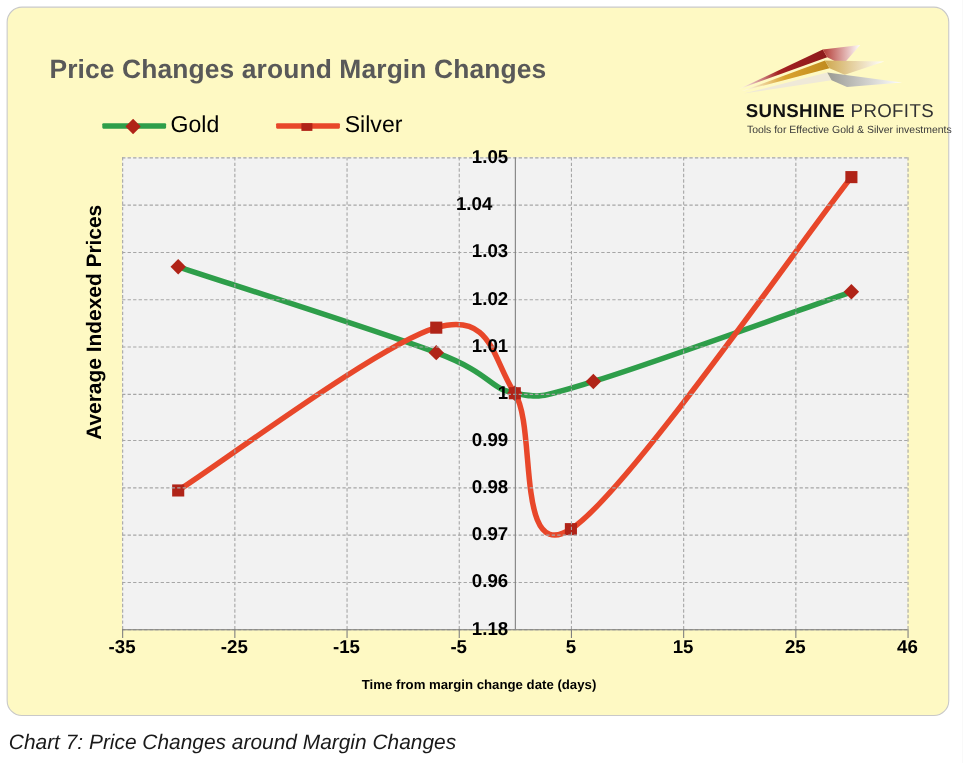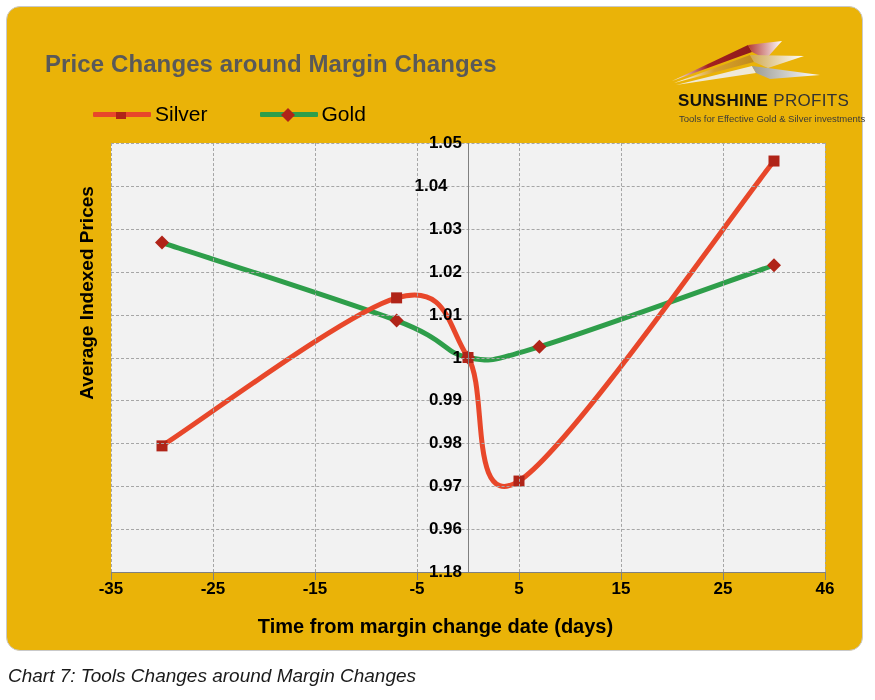--- a/index.html
+++ b/index.html
@@ -8,21 +8,21 @@
     background:#ffffff;
     font-family:"Liberation Sans", sans-serif;
     overflow:hidden;
   }
   #root{position:relative;width:875px;height:700px;}
 
   
   .card{
     position:absolute;left:6px;top:6px;
     width:857px;height:645px;
-    background:#eab308;
+    background:#fef9c3;
     border:1px solid #c9c9c9;
     border-radius:14px;
     box-sizing:border-box;
   }
 
   
   .chart-title{
     position:absolute;left:38px;top:43px;
     font-size:24px;font-weight:bold;color:#595959;
     letter-spacing:.1px;white-space:nowrap;
@@ -67,21 +67,21 @@
   }
   .xlab{
     position:absolute;top:572px;font-size:17px;color:#000;font-weight:bold;
     text-align:center;white-space:nowrap;transform:translateX(-50%);
   }
   .xtick{position:absolute;top:565px;width:0;height:8px;border-left:1px solid #808080;}
   .xaxis-line{position:absolute;left:104px;top:565px;width:714px;height:0;border-top:1px solid #808080;}
 
   .axis-title-x{
     position:absolute;left:0;top:608px;width:857px;text-align:center;
-    font-size:20px;font-weight:bold;color:#000;
+    font-size:12px;font-weight:bold;color:#000;
   }
   .axis-title-y{
     position:absolute;left:-40px;top:275px;width:240px;text-align:center;
     font-size:19px;font-weight:bold;color:#000;
     transform:rotate(-90deg);transform-origin:center center;
   }
 
   
   .caption{
     position:absolute;left:8px;top:665px;
@@ -91,37 +91,37 @@
 </head>
 <body>
 
 <div id="root">
 
   <div class="card">
 
     <div class="chart-title">Price Changes around Margin Changes</div>
 
     <div class="legend">
+      <div class="legend-item">
+        <span class="legend-swatch">
+          <span class="lseg" id="lseg-0" style="background: rgb(46, 158, 74);"></span>
+          <svg class="lmark" id="lmark-0" viewBox="0 0 14 14">
+              <polygon points="7,0 14,7 7,14 0,7" fill="#B02418"></polygon>
+            </svg>
+        </span>
+        <span class="legend-label">Gold</span>
+      </div>
       <div class="legend-item">
         <span class="legend-swatch">
           <span class="lseg" id="lseg-1" style="background: rgb(232, 71, 42);"></span>
           <svg class="lmark" id="lmark-1" viewBox="0 0 14 14">
               <rect x="2" y="4" width="10" height="7" fill="#B02418"></rect>
             </svg>
         </span>
         <span class="legend-label">Silver</span>
-      </div>
-      <div class="legend-item">
-        <span class="legend-swatch">
-          <span class="lseg" id="lseg-0" style="background: rgb(46, 158, 74);"></span>
-          <svg class="lmark" id="lmark-0" viewBox="0 0 14 14">
-              <polygon points="7,0 14,7 7,14 0,7" fill="#B02418"></polygon>
-            </svg>
-        </span>
-        <span class="legend-label">Gold</span>
       </div>
     </div>
 
     <div class="logo">
       <svg class="logo-mark" viewBox="0 0 170 52">
         <defs>
           <linearGradient id="gRed" x1="0" y1="0" x2="1" y2="0">
             <stop offset="0%" stop-color="#ffffff"></stop>
             <stop offset="45%" stop-color="#a32020"></stop>
             <stop offset="100%" stop-color="#8d1b1b"></stop>
@@ -222,15 +222,15 @@
       <div class="xlab" style="left: 512px;">5</div>
       <div class="xtick" style="left: 512px;"></div>
       <div class="xlab" style="left: 614px;">15</div>
       <div class="xtick" style="left: 614px;"></div>
       <div class="xlab" style="left: 716px;">25</div>
       <div class="xtick" style="left: 716px;"></div>
       <div class="xlab" style="left: 818px;">46</div>
       <div class="xtick" style="left: 818px;"></div>
     </div>
 
-  <div class="caption">Chart 7: Tools Changes around Margin Changes</div>
+  <div class="caption">Chart 7: Price Changes around Margin Changes</div>
 
 </div>
 
 </body></html>

